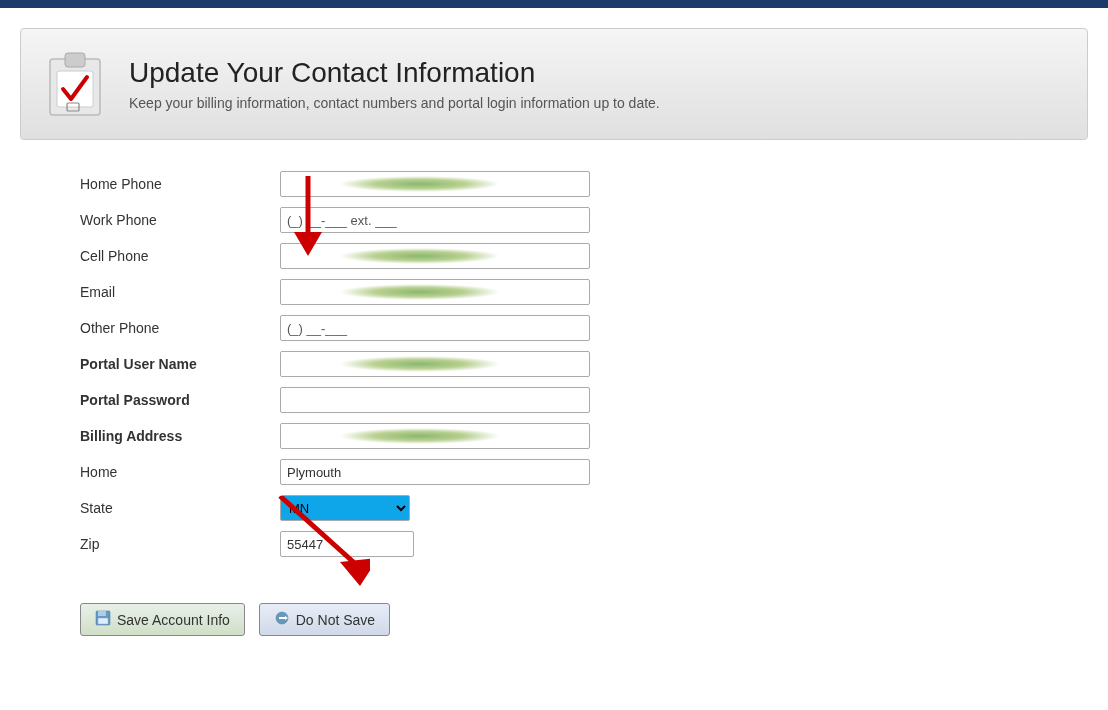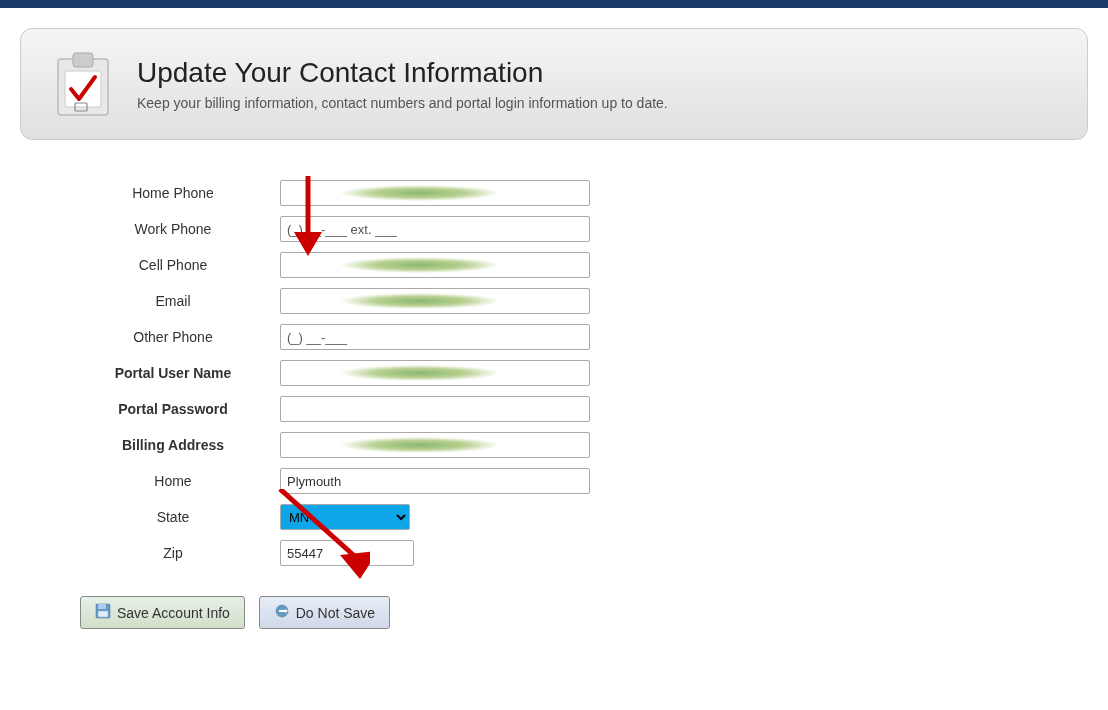--- a/index.html
+++ b/index.html
@@ -16,25 +16,25 @@
     }
     .page-container {
       max-width: 1108px;
       margin: 0 auto;
       padding: 20px;
       position: relative;
     }
     .header-box {
       background: linear-gradient(to bottom, #f5f5f5, #e0e0e0);
       border: 1px solid #ccc;
-      border-radius: 12px;
-      padding: 20px 32px;
+      border-radius: 4px;
+      padding: 20px 24px;
       display: flex;
       align-items: center;
-      margin-bottom: 40px;
+      margin-bottom: 31px;
     }
     .header-icon {
       width: 60px;
       height: 70px;
       margin-right: 24px;
       flex-shrink: 0;
     }
     .header-text h1 {
       font-size: 28px;
       font-weight: normal;
@@ -47,21 +47,21 @@
     }
     .form-section {
       margin-left: 60px;
     }
     .form-row {
       display: flex;
       align-items: center;
       margin-bottom: 10px;
     }
     .form-label {
-      text-align: center;
+      text-align: left;
       width: 200px;
       padding-right: 14px;
       font-size: 14px;
       color: #333;
       flex-shrink: 0;
     }
     .form-label.bold {
       font-weight: bold;
     }
     .form-input {
@@ -99,20 +99,21 @@
       padding: 6px 14px;
       border: 1px solid #888;
       border-radius: 3px;
       cursor: pointer;
       font-size: 14px;
       margin-right: 10px;
     }
     .btn-save {
       background: linear-gradient(to bottom, #e8f0e8, #d0dfc8);
       color: #333;
+      margin-top: 16px;
     }
     .btn-nosave {
       background: linear-gradient(to bottom, #e8eef8, #d0d8e8);
       color: #333;
       text-align: right;
     }
     .btn-icon {
       margin-right: 6px;
       font-size: 14px;
     }

